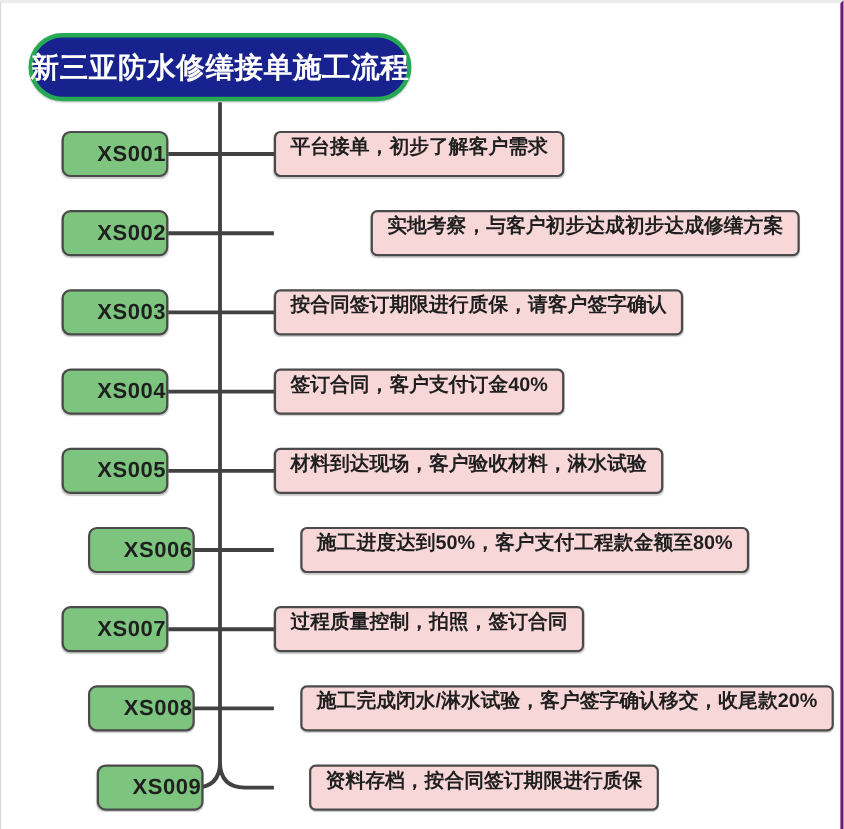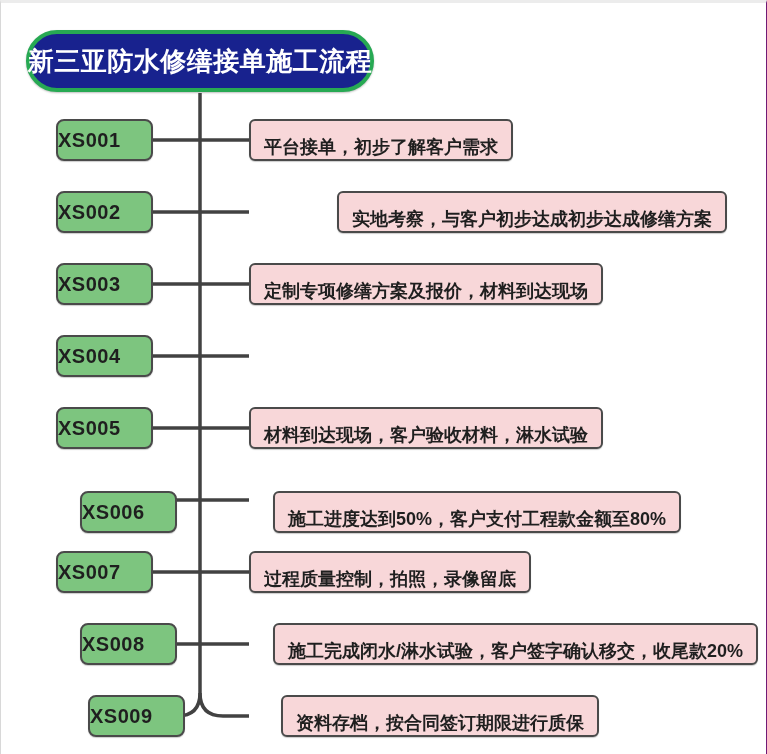--- a/index.html
+++ b/index.html
@@ -4,50 +4,50 @@
 <style>
   :root{
     --title-bg:#18228e; --title-border:#27a953; --title-text:#ffffff;
     --code-bg:#7dc57f; --code-border:#4a4a4a;
     --desc-bg:#f8d7d9; --desc-border:#4a4a4a;
     --text:#1f1f1f; --line:#424242;
   }
   html,body{margin:0;padding:0;background:#ffffff;}
   .canvas{
     position:relative; width:767px; height:754px; background:#ffffff;
-    border-top:3px solid #ececec; border-left:1px solid #d8d8d8; border-right:1px solid #701a75;
+    border-top:3px solid #ececec; border-left:1px solid #d8d8d8; border-right:3px solid #701a75;
     box-sizing:border-box; overflow:hidden;
     font-family:"Liberation Sans", sans-serif;
   }
   .title-pill{
     position:absolute; left:25px; top:27px; width:348px; height:62px;
     box-sizing:border-box; background:var(--title-bg);
     border:4px solid var(--title-border); border-radius:32px;
     display:flex; align-items:center; justify-content:center;
     box-shadow:0 1px 2px rgba(0,0,0,0.25);
   }
   .title-pill span{
     color:var(--title-text); font-size:26px; font-weight:bold; letter-spacing:0.5px; white-space:nowrap;
   }
   svg.connectors{position:absolute; left:0; top:0; width:767px; height:754px; pointer-events:none;}
   svg.connectors path{fill:none; stroke:var(--line); stroke-width:3.5px;}
   .rows{position:absolute; left:0; top:0; width:767px; height:754px;}
   .row{position:absolute; left:55px; height:42px; display:flex; align-items:center;}
   .code-box{
     width:97px; height:42px; box-sizing:border-box; flex:0 0 97px;
     background:var(--code-bg); border:2px solid var(--code-border); border-radius:8px;
-    display:flex; align-items:center; justify-content:flex-start;
+    display:flex; align-items:center; justify-content:flex-end;
     box-shadow:0 1px 1px rgba(0,0,0,0.2);
   }
   .code-box span{font-size:20px; font-weight:bold; color:var(--text); letter-spacing:0.5px;}
   .spacer{width:96px; flex:0 0 96px;}
   .desc-box{
     height:42px; box-sizing:border-box; padding:0 13px;
     background:var(--desc-bg); border:2px solid var(--desc-border); border-radius:6px;
-    display:flex; align-items:flex-end; justify-content:center; white-space:nowrap;
+    display:flex; align-items:flex-start; justify-content:center; white-space:nowrap;
     box-shadow:0 1px 1px rgba(0,0,0,0.2);
   }
   .desc-box span{font-size:18px; font-weight:bold; color:var(--text);}
 </style>
 </head>
 <body>
 
 <div class="canvas">
   <div class="title-pill">
     <span>新三亚防水修缮接单施工流程</span>
@@ -83,54 +83,57 @@
     <div class="desc-box">
       <span>实地考察，与客户初步达成初步达成修缮方案</span>
     </div>
   </div>
       <div class="row" style="top: 260px;">
     <div class="code-box">
       <span>XS003</span>
     </div>
     <div class="spacer"></div>
     <div class="desc-box">
-      <span>定制专项修缮方案及报价，材料到达现场</span>
+      <span>按合同签订期限进行质保，请客户签字确认</span>
     </div>
   </div>
       <div class="row" style="top: 332px;">
     <div class="code-box">
       <span>XS004</span>
     </div>
     <div class="spacer"></div>
+    <div class="desc-box">
+      <span>签订合同，客户支付订金40%</span>
+    </div>
   </div>
       <div class="row" style="top: 404px;">
     <div class="code-box">
       <span>XS005</span>
     </div>
     <div class="spacer"></div>
     <div class="desc-box">
       <span>材料到达现场，客户验收材料，淋水试验</span>
     </div>
   </div>
-      <div class="row" style="top: 488px; padding-left: 24px;">
+      <div class="row" style="top: 476px; padding-left: 24px;">
     <div class="code-box">
       <span>XS006</span>
     </div>
     <div class="spacer"></div>
     <div class="desc-box">
       <span>施工进度达到50%，客户支付工程款金额至80%</span>
     </div>
   </div>
       <div class="row" style="top: 548px;">
     <div class="code-box">
       <span>XS007</span>
     </div>
     <div class="spacer"></div>
     <div class="desc-box">
-      <span>过程质量控制，拍照，录像留底</span>
+      <span>过程质量控制，拍照，签订合同</span>
     </div>
   </div>
       <div class="row" style="top: 620px; padding-left: 24px;">
     <div class="code-box">
       <span>XS008</span>
     </div>
     <div class="spacer"></div>
     <div class="desc-box">
       <span>施工完成闭水/淋水试验，客户签字确认移交，收尾款20%</span>
     </div>

